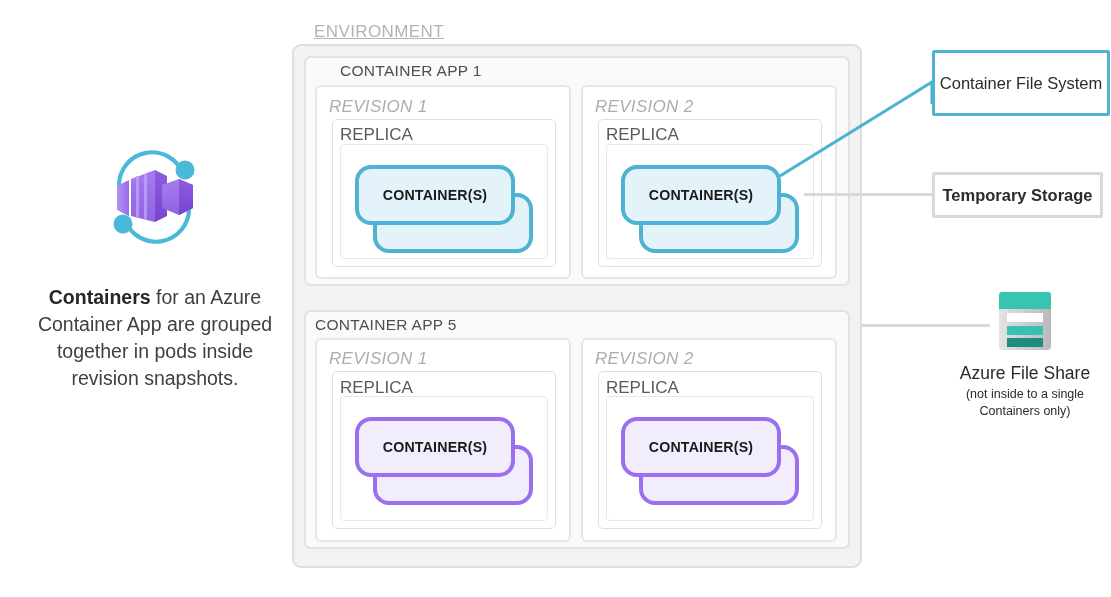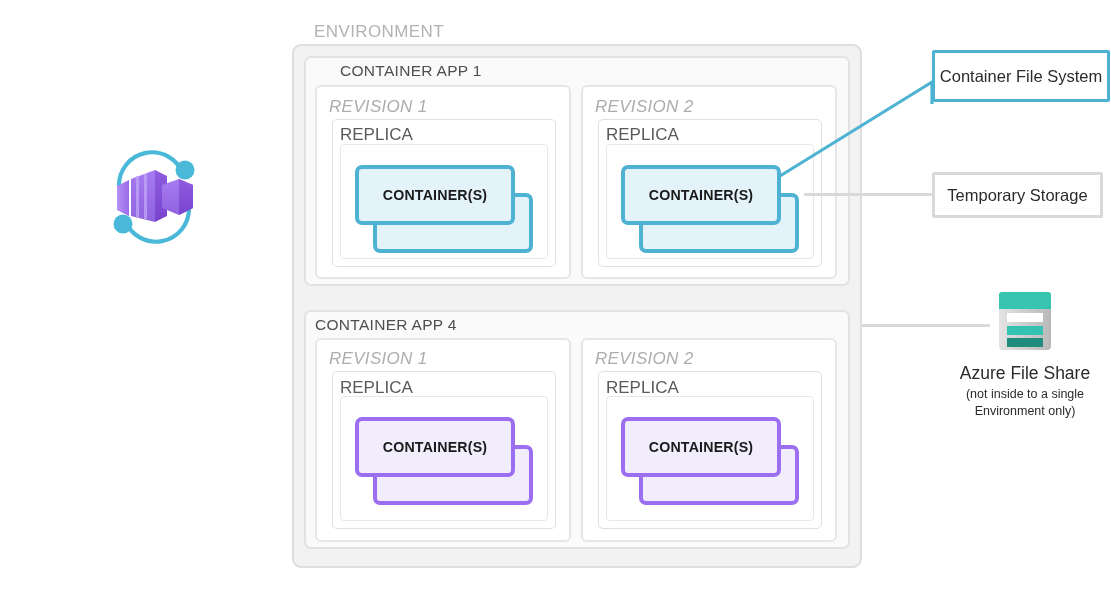--- a/index.html
+++ b/index.html
@@ -59,20 +59,21 @@
     border-radius: 9px;
   }
   #environment-label {
     left: 314px;
     top: 22px;
     font-size: 17px;
     letter-spacing: .4px;
     color: #b3b3b3;
     font-family: "Liberation Sans", sans-serif;
     white-space: nowrap;
+    text-decoration: underline;
   }
 
   
   .app-box {
     background: #fafafa;
     border: 2px solid #e2e2e2;
     border-radius: 7px;
   }
   #app1-box { left: 304px; top: 56px;  width: 546px; height: 230px; }
   #app2-box { left: 304px; top: 310px; width: 546px; height: 239px; }
@@ -142,21 +143,21 @@
   #repin-1-1 { left: 340px; top: 144px; width: 208px; height: 115px; }
   #repin-1-2 { left: 606px; top: 144px; width: 208px; height: 115px; }
   #repin-2-1 { left: 340px; top: 396px; width: 208px; height: 125px; }
   #repin-2-2 { left: 606px; top: 396px; width: 208px; height: 125px; }
 
   
   .card-stack { position: absolute; width: 178px; height: 88px; }
   .card {
     position: absolute;
     box-sizing: border-box;
-    border-radius: 7px;
+    border-radius: 16px;
     width: 160px;
     height: 60px;
   }
   .card.back  { left: 18px; top: 28px; }
   .card.front { left: 0px;  top: 0px;  display: flex; align-items: center; justify-content: center; }
   .card-label {
     font-size: 14.2px;
     font-weight: bold;
     letter-spacing: .2px;
     color: #1a1a1a;
@@ -180,26 +181,27 @@
     justify-content: center;
     text-align: center;
     border-radius: 2px;
     font-size: 16.5px;
     line-height: 23px;
     color: #2b2b2b;
     font-family: "Liberation Sans", sans-serif;
     background: #ffffff;
   }
   #cfs-box {
-    left: 932px; top: 50px; width: 178px; height: 52px;
+    left: 932px; top: 50px; width: 178px; height: 66px;
     border: 3px solid #4eb3d3;
   }
   #temp-box {
     left: 932px; top: 172px; width: 171px; height: 46px;
     border: 3px solid #d9d9d9;
+    font-weight: bold;
   }
 
   
   #conn-temp {
     left: 804px; top: 193px; width: 130px; height: 3px;
     background: #d9d9d9;
   }
   #conn-share {
     left: 862px; top: 324px; width: 128px; height: 3px;
     background: #d9d9d9;
@@ -261,20 +263,23 @@
         <rect x="31" y="26" width="3" height="42" fill="#c3a6f7" opacity="0.75"></rect>
         <rect x="39" y="24" width="3" height="45" fill="#c3a6f7" opacity="0.75"></rect>
 
         <path d="M 57 35 L 74 29 L 88 35 L 88 58 L 74 65 L 57 58 Z" fill="url(#gPurA)"></path>
         <path d="M 74 29 L 88 35 L 88 58 L 74 65 Z" fill="url(#gPurB)"></path>
 
         <circle cx="80" cy="20" r="9.5" fill="#4ab8d8"></circle>
         <circle cx="18" cy="74" r="9.5" fill="#4ab8d8"></circle>
       </svg>
     </div>
+    <div id="left-caption">
+      <b>Containers</b><span> for an Azure Container App are grouped together in pods inside revision snapshots.</span>
+    </div>
   </div>
 
   <div id="environment-label" class="abs">ENVIRONMENT</div>
   <div id="environment-box" class="abs"></div>
 
   <div id="app1-box" class="abs app-box"></div>
   <div id="app1-label" class="abs app-label">CONTAINER APP 1</div>
 
   <div id="rev-1-1" class="abs revision-box"></div>
   <div id="rev-label-1-1" class="abs revision-label">REVISION 1</div>
@@ -294,21 +299,21 @@
   <div id="rep-label-1-2" class="abs replica-label">REPLICA</div>
   <div id="repin-1-2" class="abs replica-inner"></div>
   <div id="stack-1-2" class="card-stack">
     <div class="card back blue"></div>
     <div class="card front blue">
       <span class="card-label">CONTAINER(S)</span>
     </div>
   </div>
 
   <div id="app2-box" class="abs app-box"></div>
-  <div id="app2-label" class="abs app-label">CONTAINER APP 4</div>
+  <div id="app2-label" class="abs app-label">CONTAINER APP 5</div>
 
   <div id="rev-2-1" class="abs revision-box"></div>
   <div id="rev-label-2-1" class="abs revision-label">REVISION 1</div>
   <div id="rep-2-1" class="abs replica-box"></div>
   <div id="rep-label-2-1" class="abs replica-label">REPLICA</div>
   <div id="repin-2-1" class="abs replica-inner"></div>
   <div id="stack-2-1" class="card-stack">
     <div class="card back purple"></div>
     <div class="card front purple">
       <span class="card-label">CONTAINER(S)</span>
@@ -351,17 +356,17 @@
       <rect x="6" y="2" width="52" height="58" rx="4" fill="url(#gGray)"></rect>
       <rect x="6" y="2" width="52" height="17" rx="3" fill="#37c4b0"></rect>
       <rect x="6" y="10" width="52" height="9" fill="#37c4b0"></rect>
       <rect x="14" y="23" width="36" height="9" fill="#ffffff"></rect>
       <rect x="14" y="36" width="36" height="9" fill="#36c2b1"></rect>
       <rect x="14" y="48" width="36" height="9" fill="#1f8c7e"></rect>
     </svg>
     <div id="file-share-title">Azure File Share</div>
     <div id="file-share-sub">
       <div>(not inside to a single</div>
-      <div>Environment only)</div>
+      <div>Containers only)</div>
     </div>
   </div>
 
 </div>
 
 </body></html>

